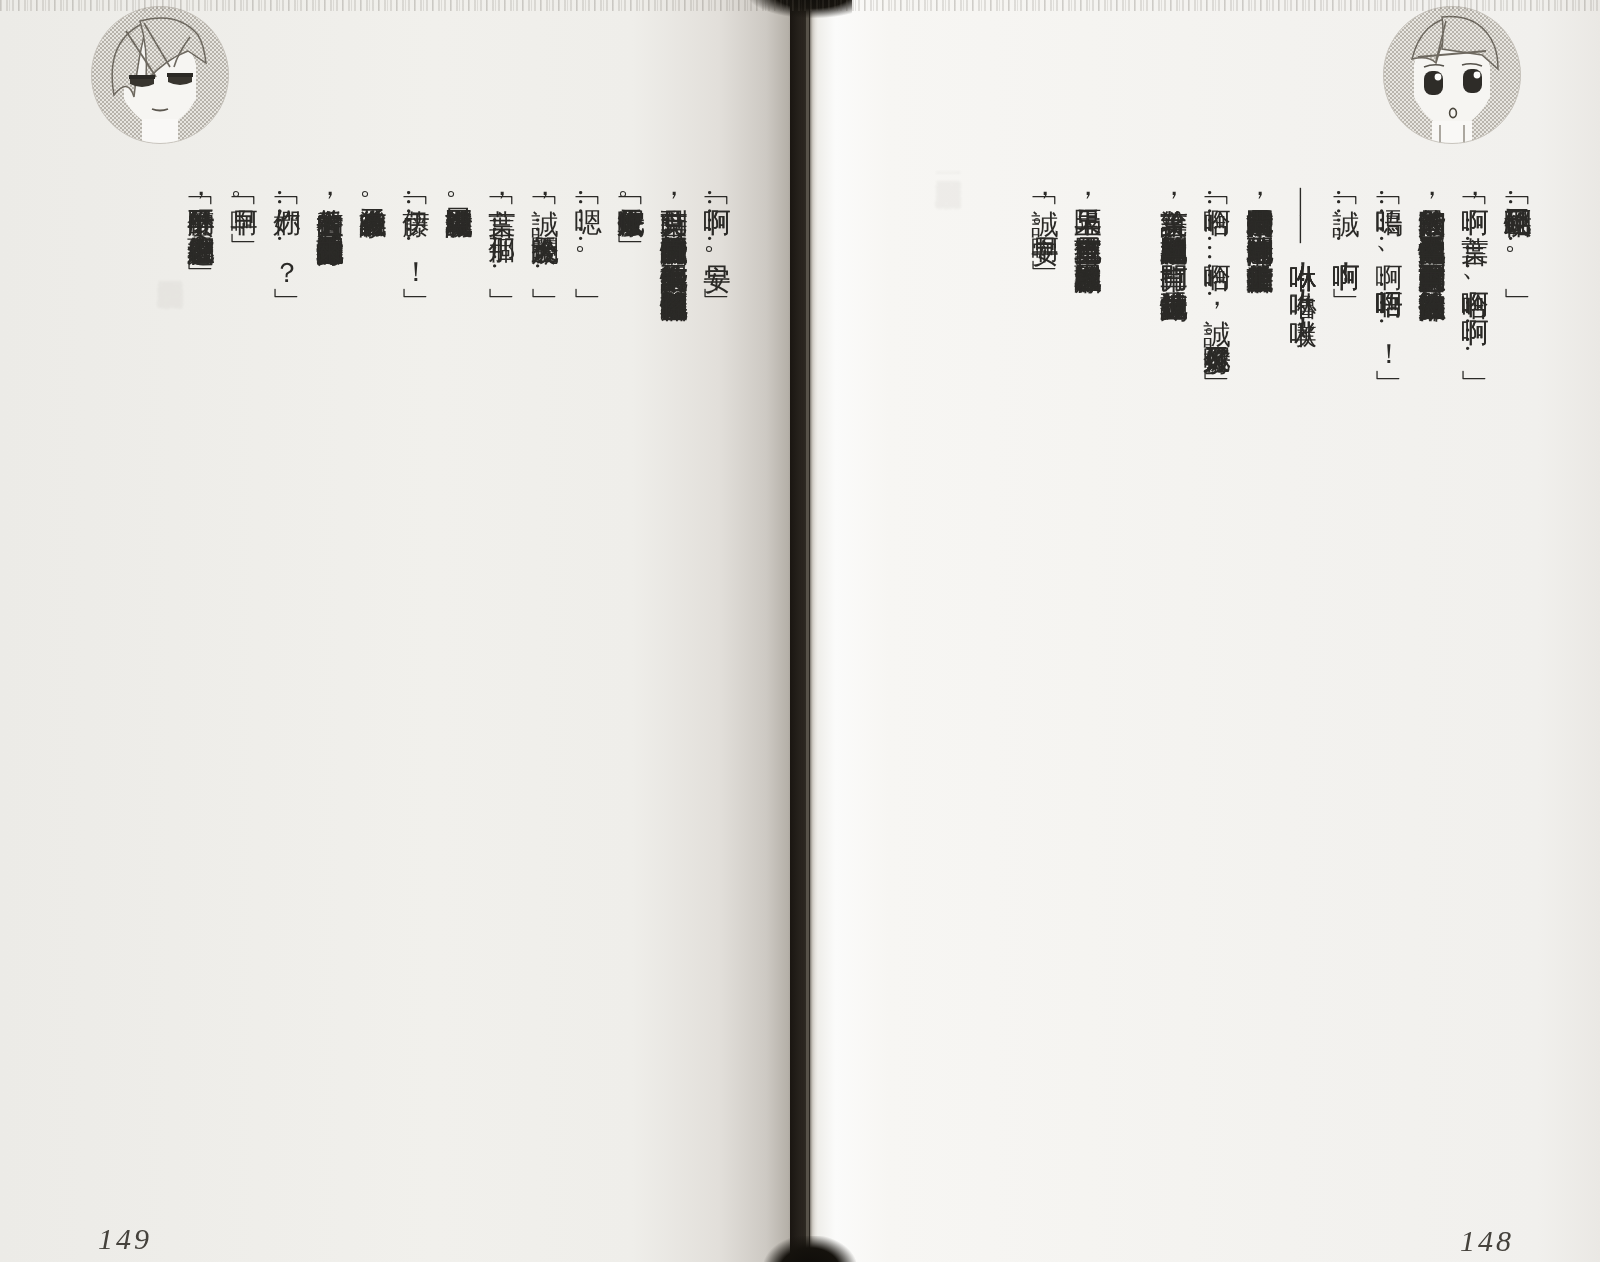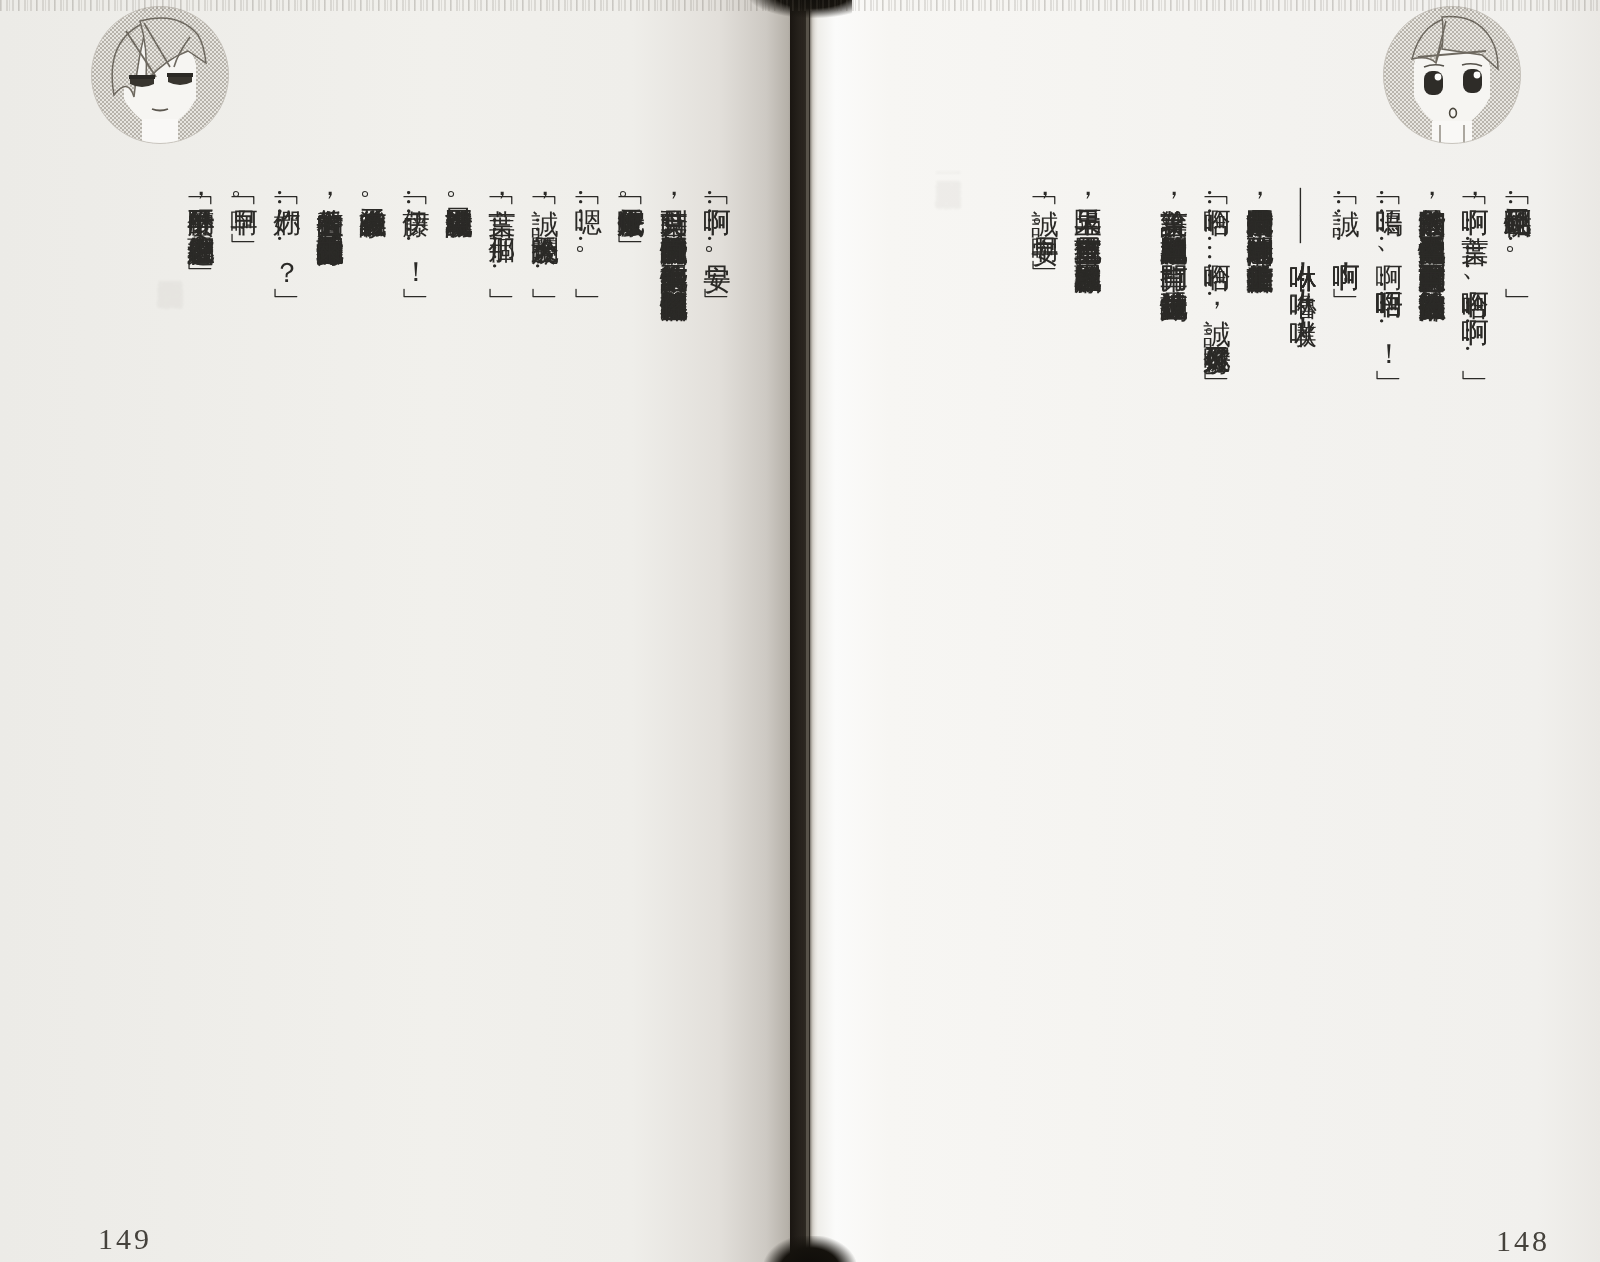--- a/index.html
+++ b/index.html
@@ -41,24 +41,24 @@
   .scene-break{margin-block-start:43px;}
 
   
   .bleed{position:absolute;writing-mode:vertical-rl;text-orientation:mixed;
     font-size:27px;line-height:41px;color:#5f5b52;
     transform:scaleX(-1);filter:blur(1.2px);pointer-events:none;}
   .bleed-left{left:150px;top:260px;height:840px;opacity:.05;}
   .bleed-right{left:118px;top:160px;height:880px;opacity:.055;}
 
   
-  .page-number{position:absolute;font-size:30px;color:#45423c;
+  .page-number{position:absolute;font-style:italic;font-size:30px;color:#45423c;
     letter-spacing:3px;font-family:"Liberation Serif","DejaVu Serif",serif;}
   .page-left  .page-number{left:98px;top:1222px;}
-  .page-right .page-number{left:686px;top:1224px;}
+  .page-right .page-number{left:650px;top:1224px;}
 
   
   .avatar{position:absolute;width:140px;height:140px;}
   .page-left  .avatar{left:90px;top:5px;}
   .page-right .avatar{left:572px;top:5px;}
   .avatar svg{display:block;width:140px;height:140px;}
 </style>
 </head>
 <body>
 

